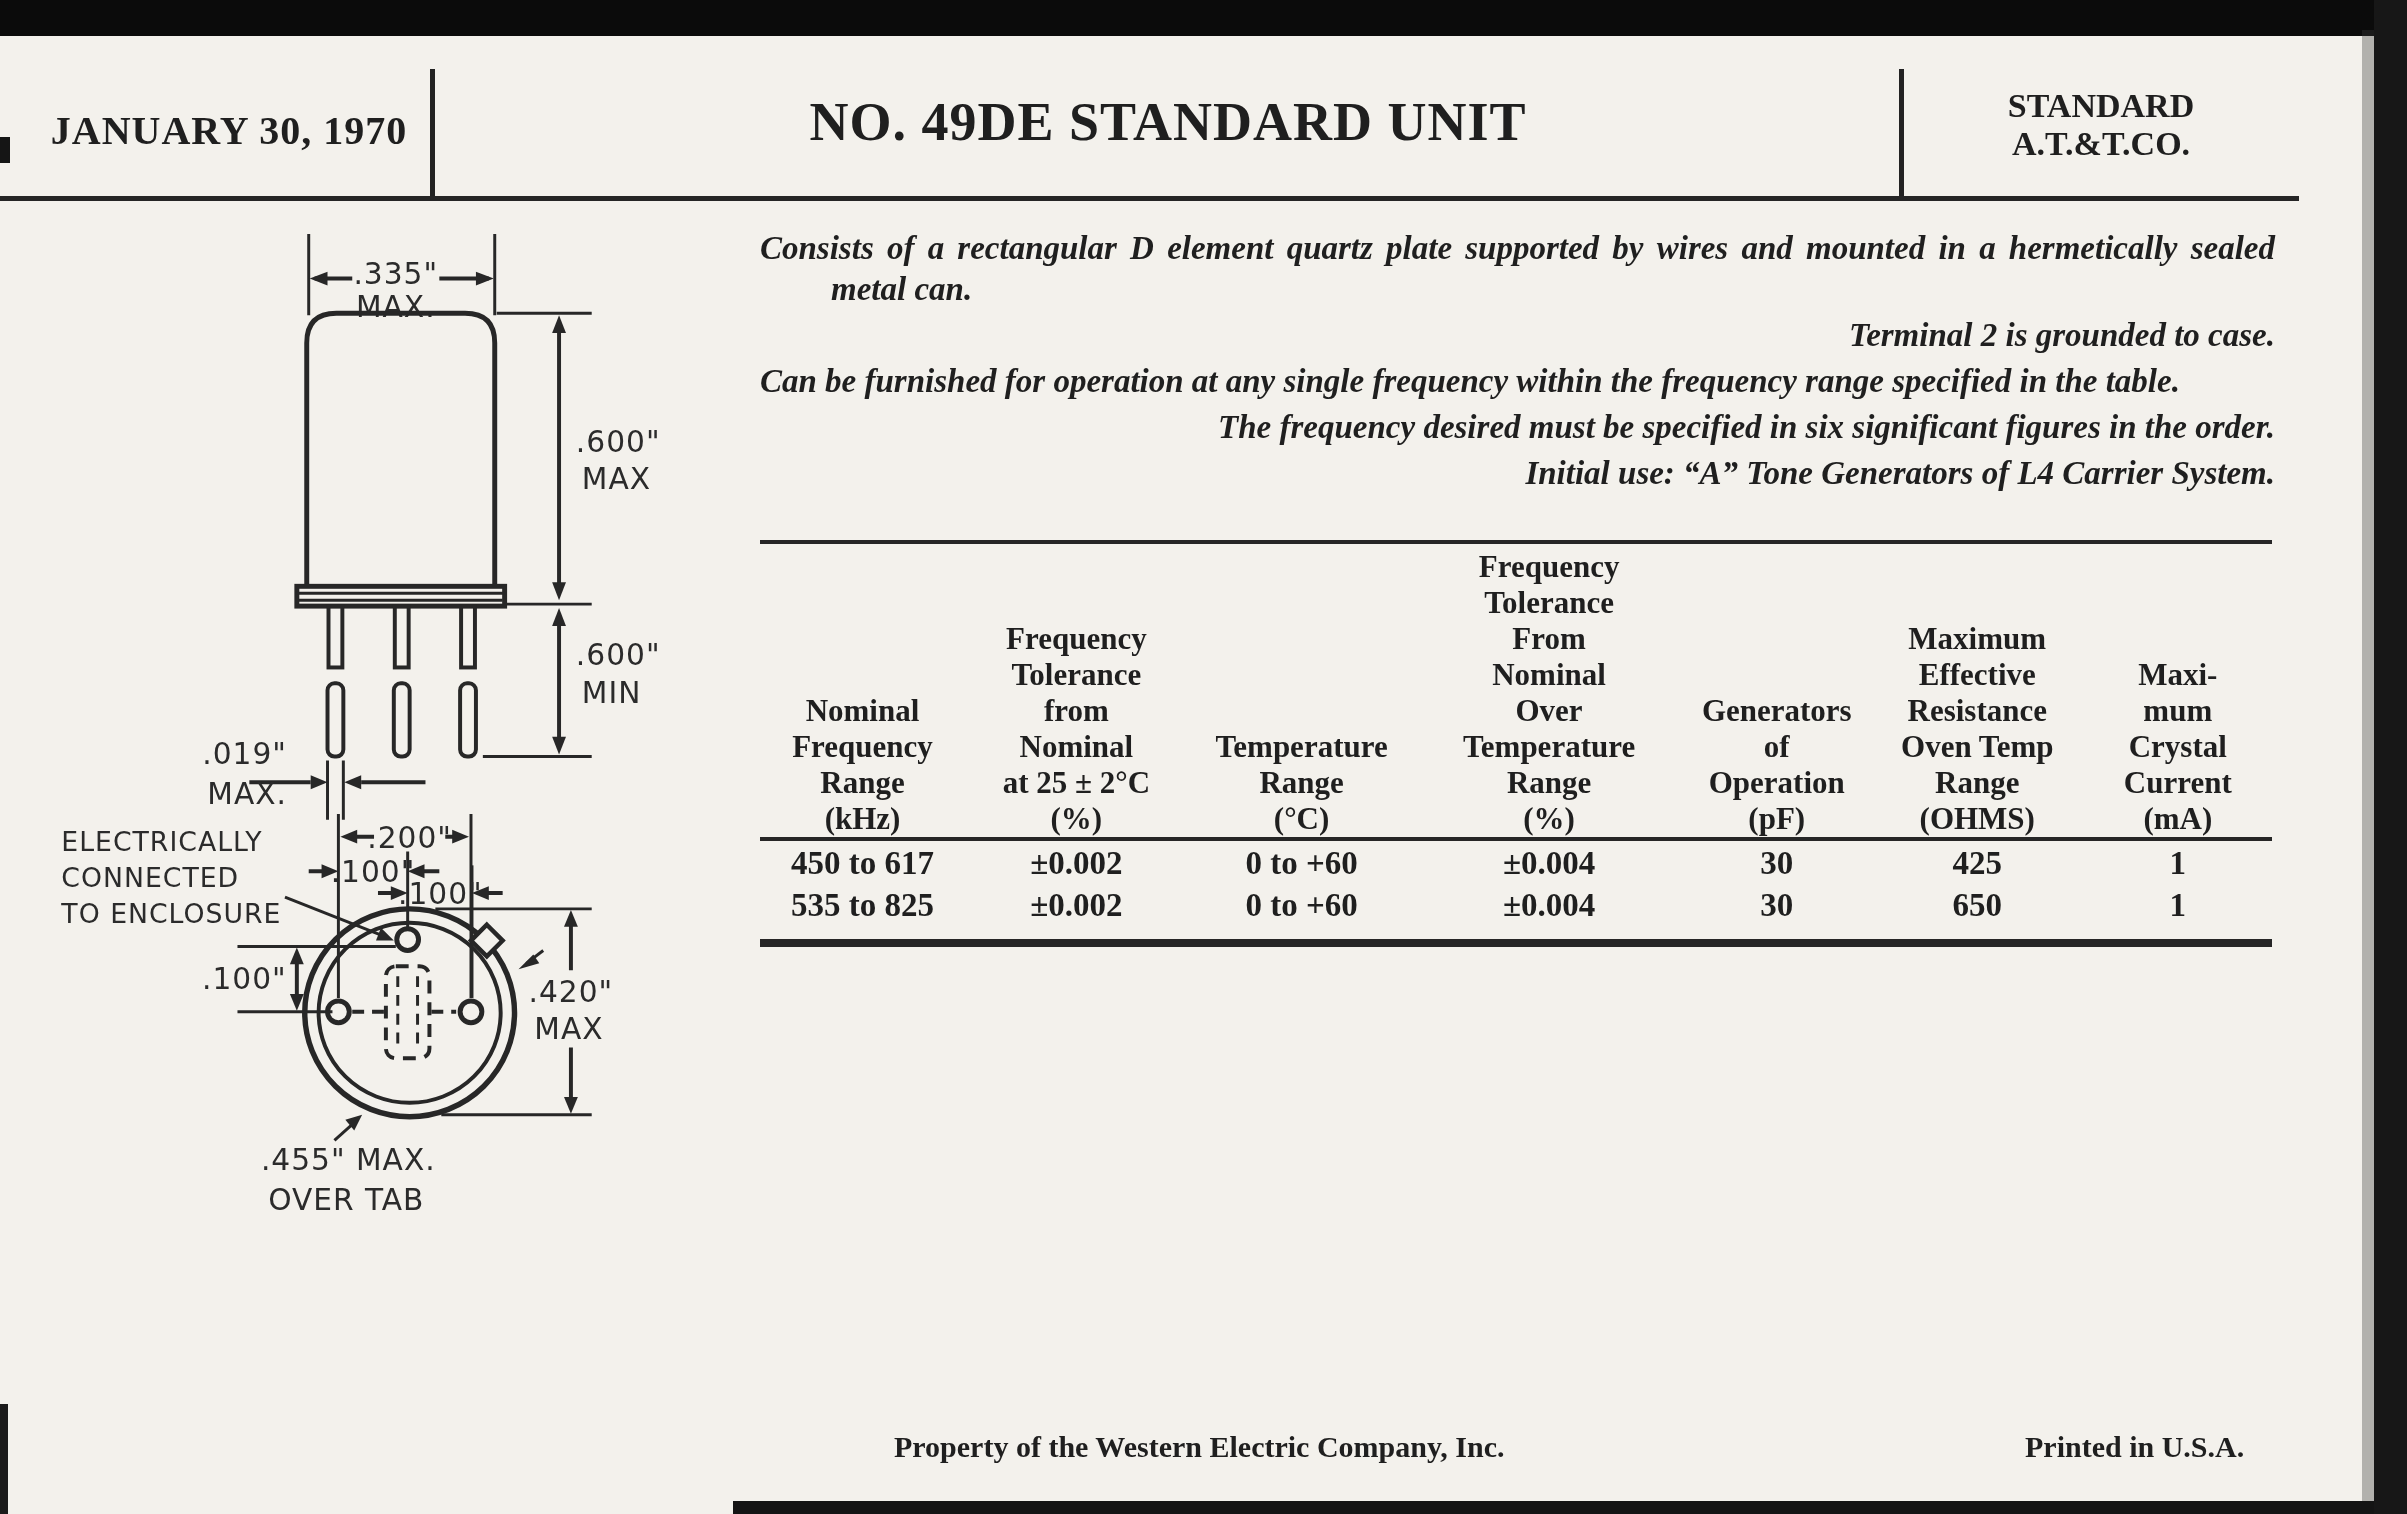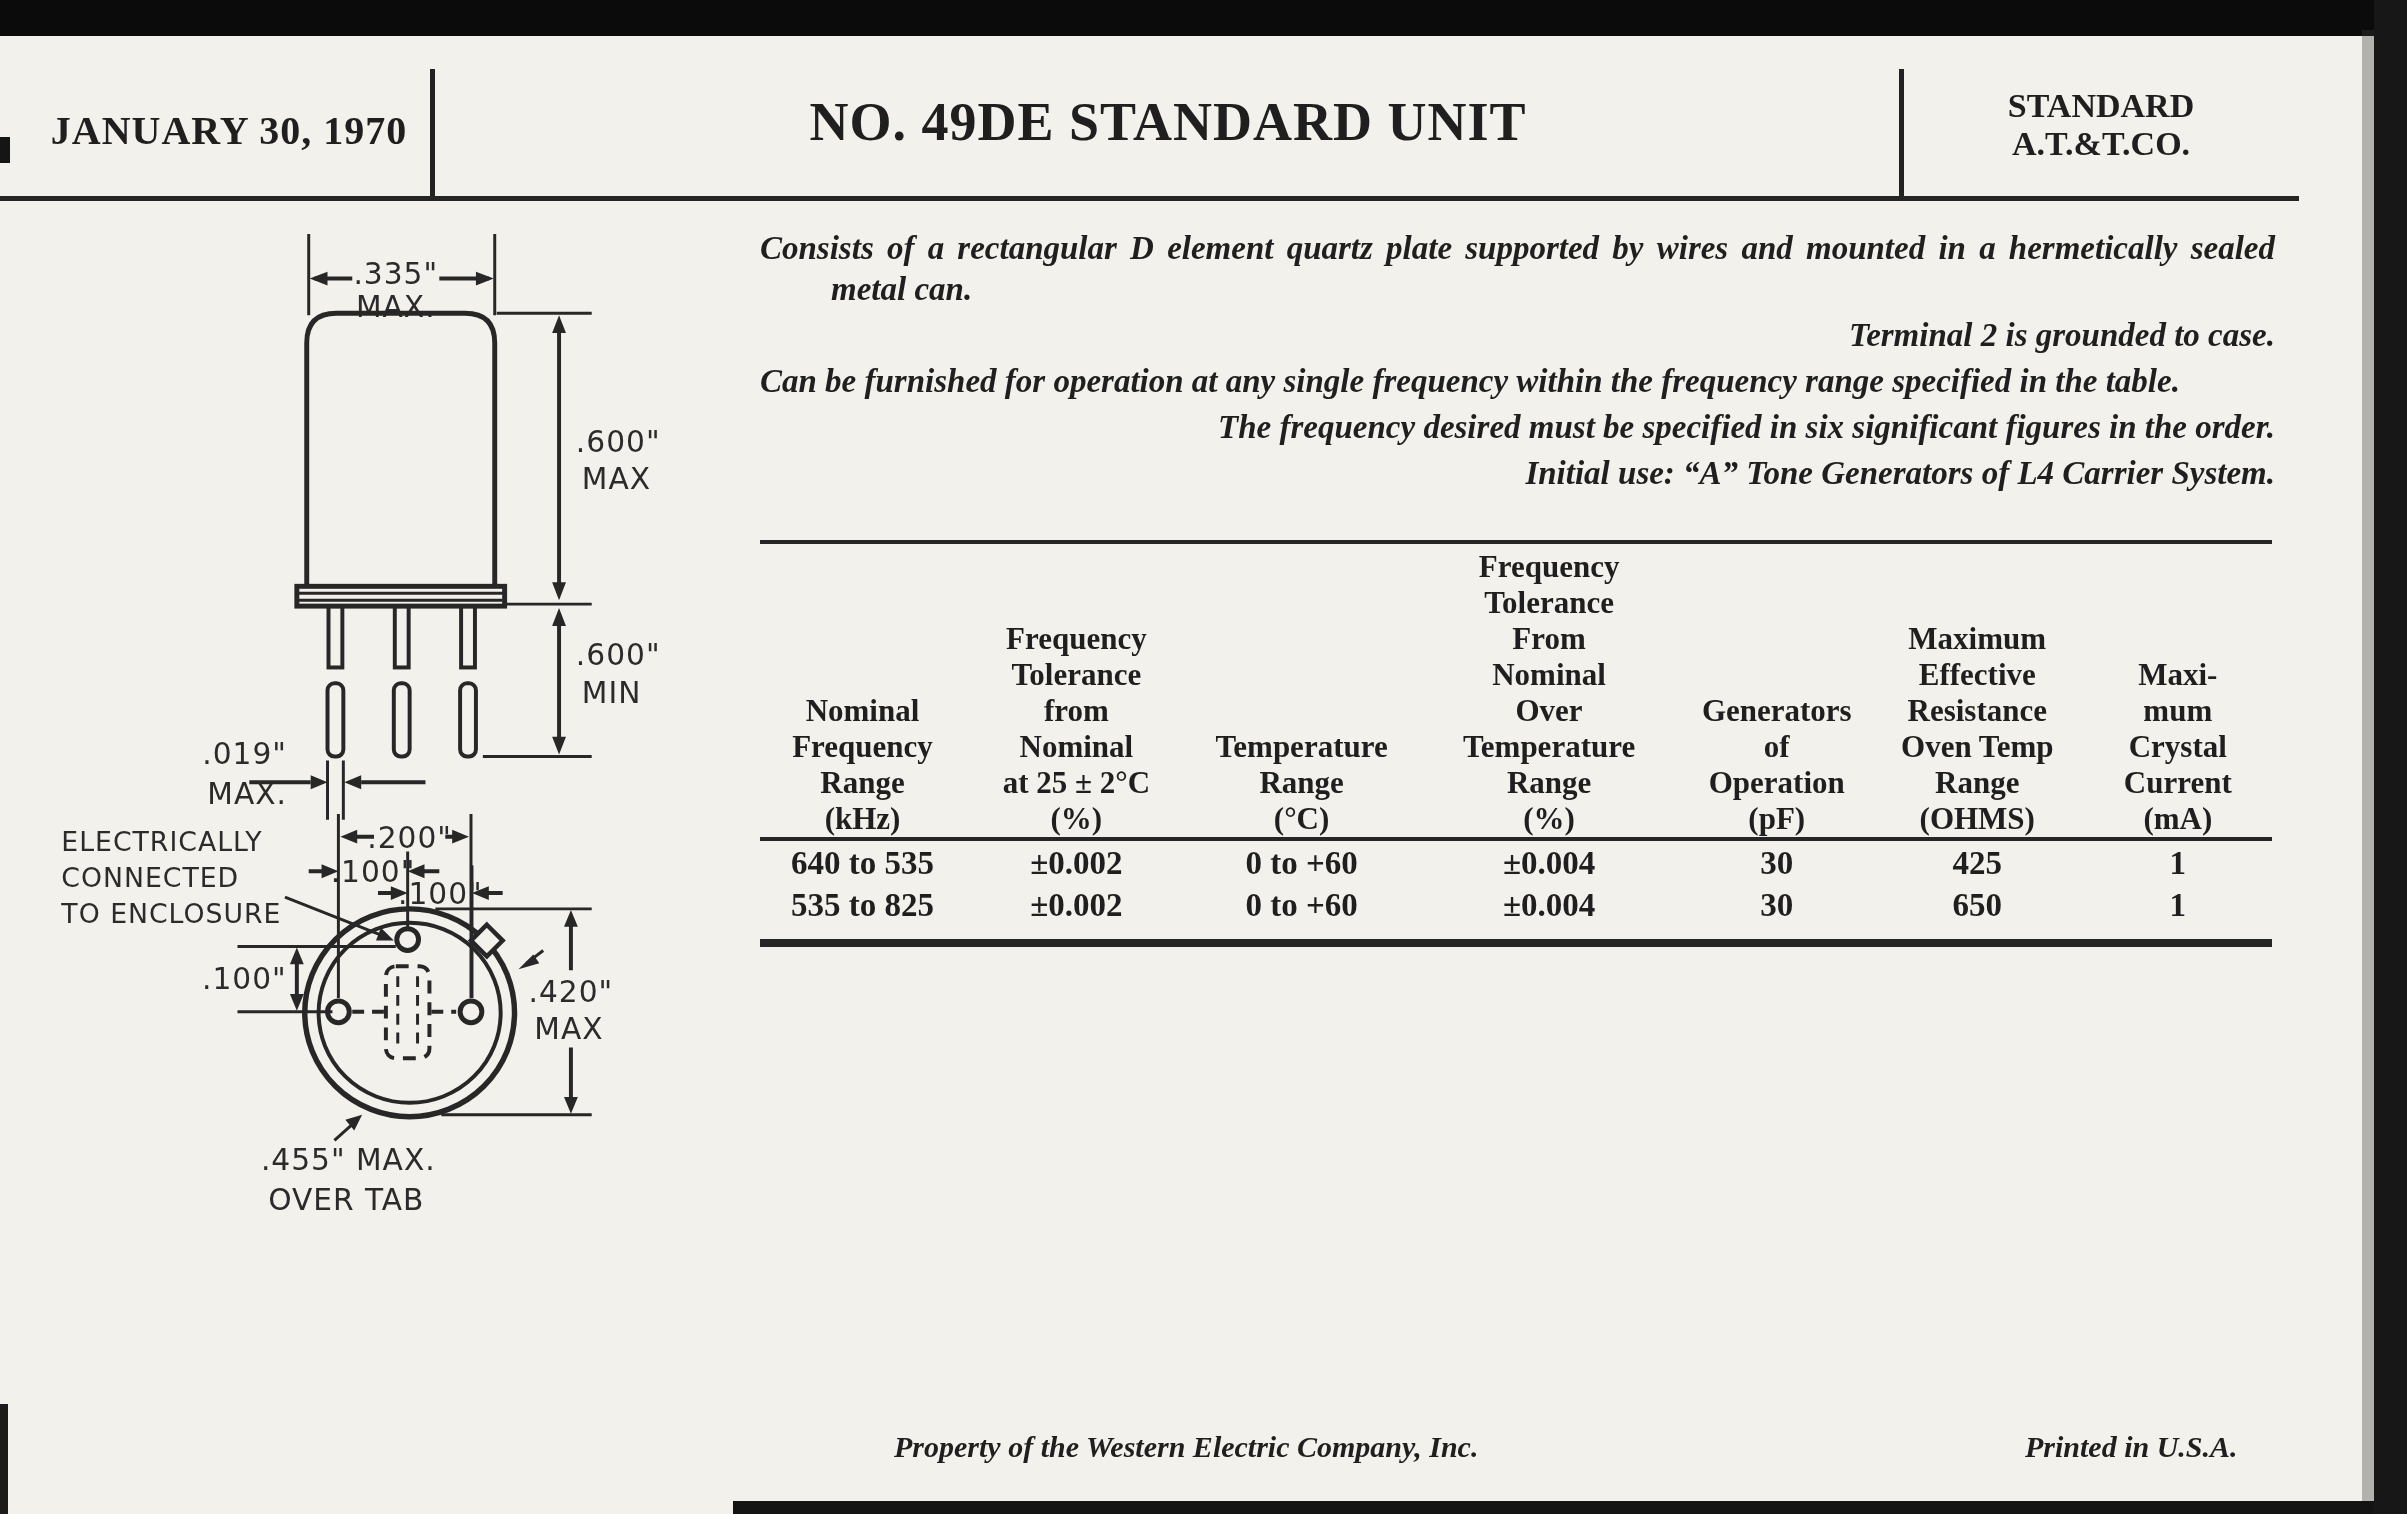--- a/index.html
+++ b/index.html
@@ -37,21 +37,21 @@
   .rule.bot{height:8px;margin-top:14px;}
   .trow{display:flex;width:100%;}
   .thead .tcell{display:flex;align-items:flex-end;justify-content:center;min-height:293px;}
   .thead .tcell span{white-space:pre-line;text-align:center;font-size:31px;font-weight:bold;line-height:36px;}
   .tdata{margin-top:2px;}
   .tdata .tcell{text-align:center;font-size:33px;font-weight:bold;line-height:40px;}
   .c0{width:13.56%;} .c1{width:14.73%;} .c2{width:15.06%;} .c3{width:17.68%;}
   .c4{width:12.44%;} .c5{width:14.08%;} .c6{width:12.45%;}
 
   
-  .footer-note{top:1430px;font-size:30px;font-weight:bold;font-style:italic;}
+  .footer-note{top:1430px;font-size:30px;font-weight:bold;}
   #footer-left{left:894px;}
   #footer-right{left:2025px;}
 
   
   #diagram{left:0;top:0;}
   #diagram .ln{stroke:#272727;fill:none;}
   #diagram .thick{stroke-width:5px;}
   #diagram .med{stroke-width:4px;}
   #diagram .thin{stroke-width:3px;}
   #diagram .ah{fill:#272727;stroke:none;}
@@ -139,21 +139,21 @@
       <div class="tcell c6">
           <span>Maxi-
 mum
 Crystal
 Current
 (mA)</span>
         </div>
     </div>
     <div class="rule mid"></div>
     <div class="trow tdata">
-      <div class="tcell c0">640 to 535</div>
+      <div class="tcell c0">450 to 617</div>
       <div class="tcell c1">±0.002</div>
       <div class="tcell c2">0 to +60</div>
       <div class="tcell c3">±0.004</div>
       <div class="tcell c4">30</div>
       <div class="tcell c5">425</div>
       <div class="tcell c6">1</div>
     </div>
     <div class="trow tdata">
       <div class="tcell c0">535 to 825</div>
       <div class="tcell c1">±0.002</div>

